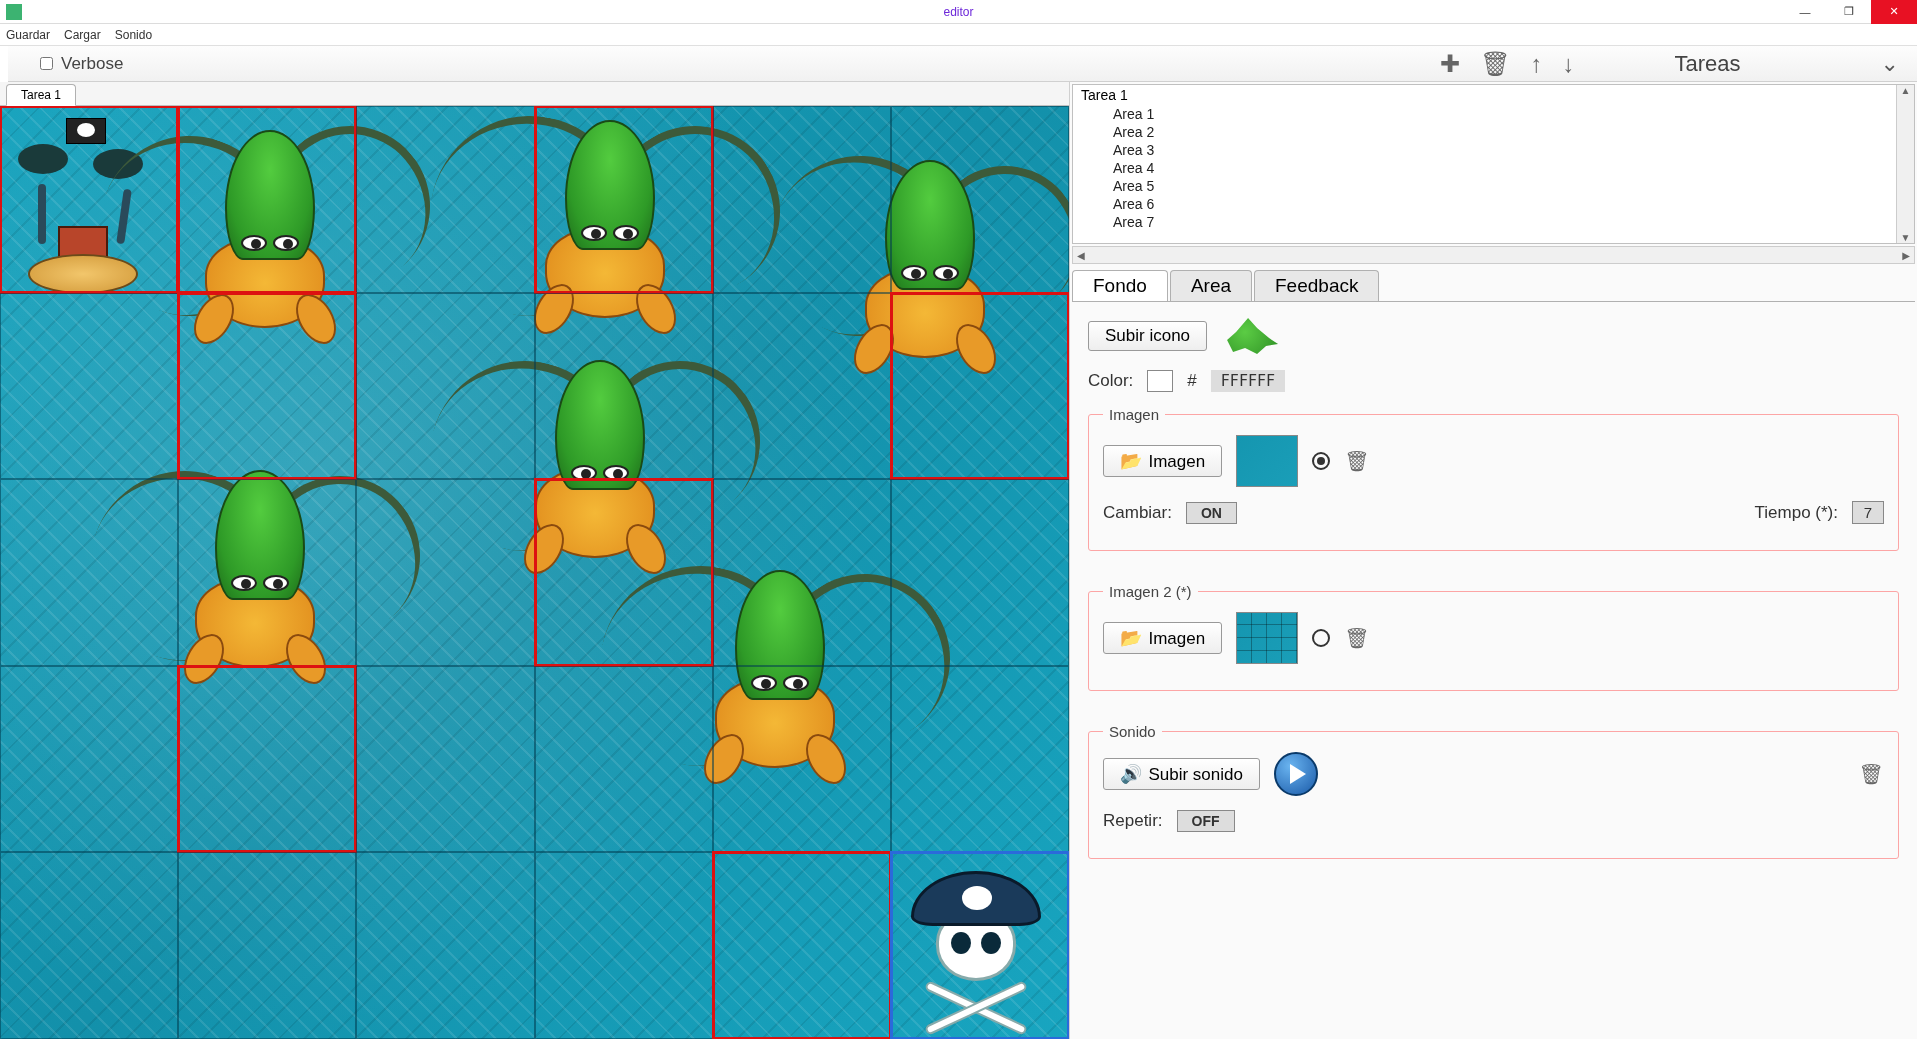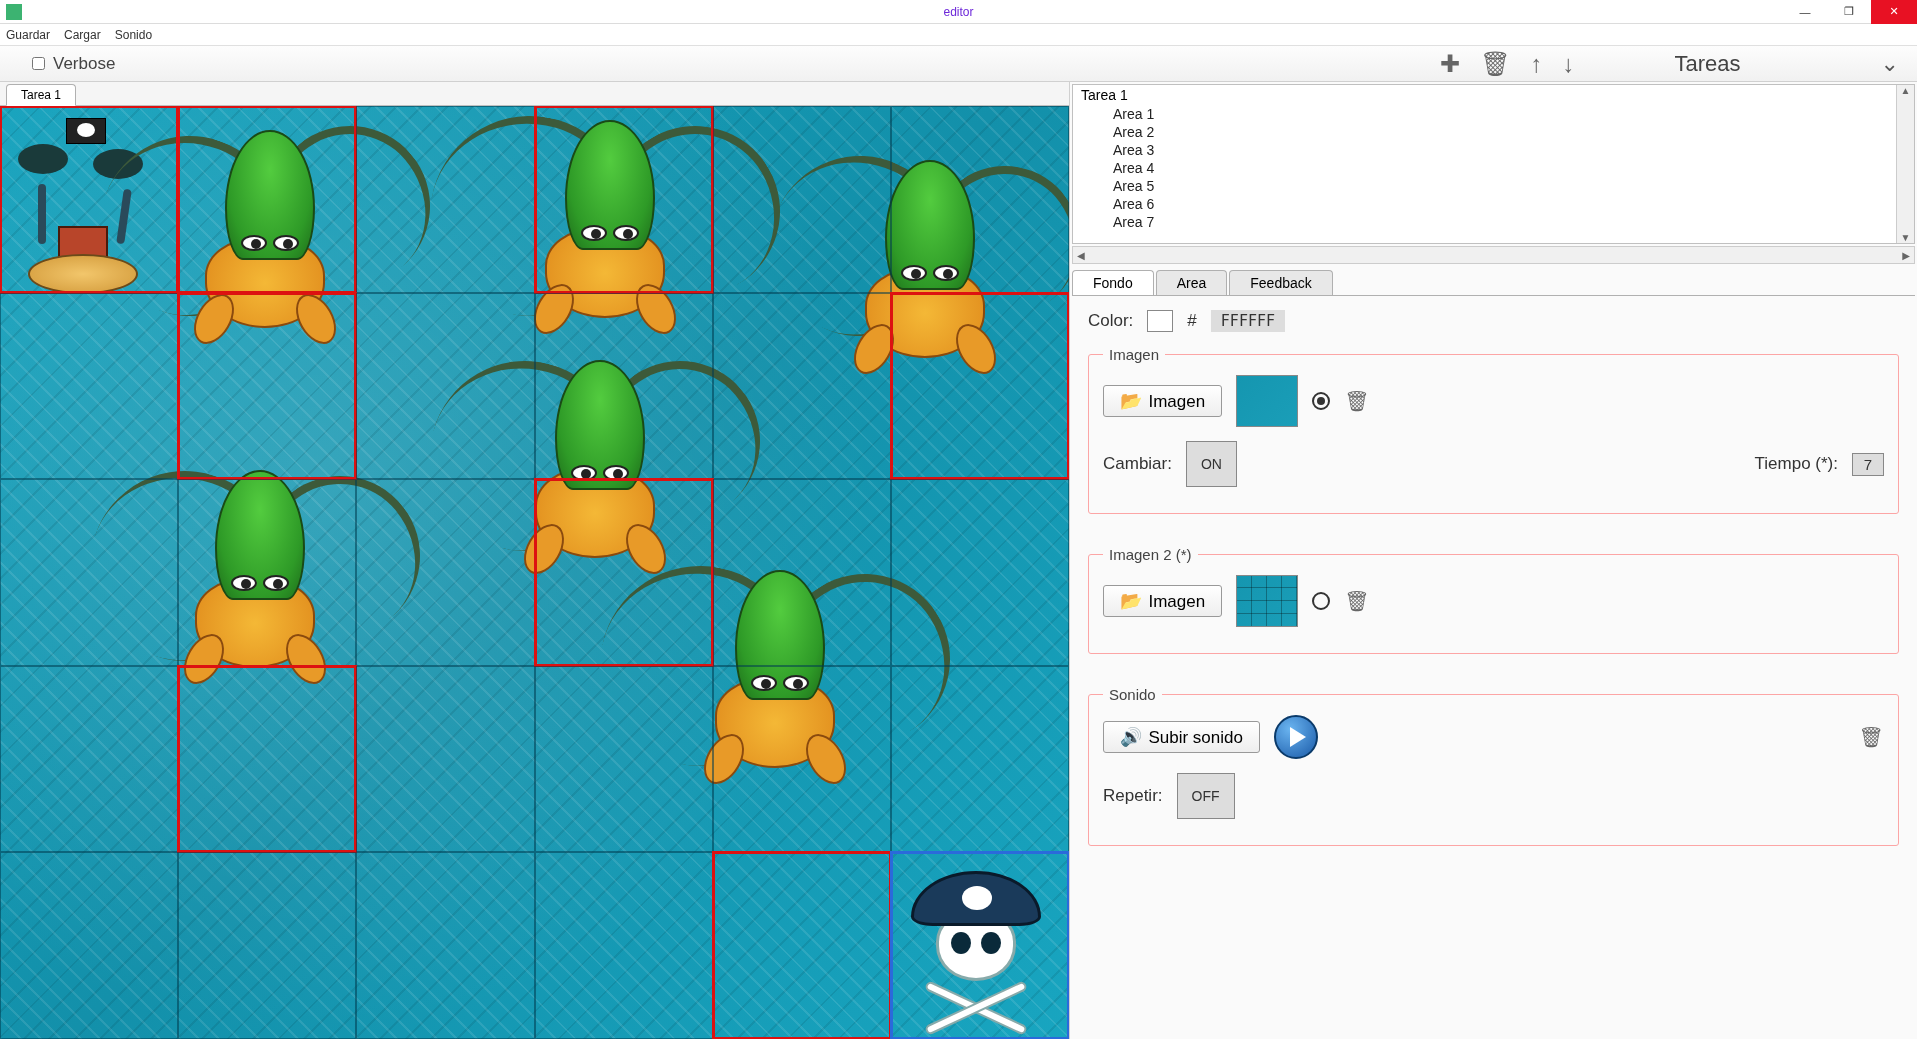--- a/index.html
+++ b/index.html
@@ -8,21 +8,21 @@
 .titlebar { height: 24px; background: #fff; display: flex; align-items: center; border-bottom: 1px solid #dcdcdc; position: relative; }
 .titlebar-icon { width: 16px; height: 16px; background: #3cb371; margin: 0 6px; }
 .titlebar-title { position: absolute; left: 50%; transform: translateX(-50%); font-size: 12px; color: #6d28d9; }
 .win-controls { position: absolute; right: 0; display: flex; height: 24px; }
 .win-btn { width: 44px; height: 24px; display: flex; align-items: center; justify-content: center; font-size: 11px; color: #333; cursor: pointer; }
 .win-close { background: #e81123; color: #fff; width: 46px; }
 
 .menubar { height: 22px; background: #fff; border-bottom: 1px solid #e0e0e0; display: flex; align-items: center; padding: 0 6px; gap: 14px; font-size: 12px; color: #333; text-align: center; }
 .menubar span { cursor: pointer; }
 
-.toolbar { height: 36px; background: linear-gradient(to bottom,#fdfdfd,#f1f1f1); border-bottom: 1px solid #d0d0d0; display: flex; align-items: center; padding: 0 14px; }
+.toolbar { height: 36px; background: linear-gradient(to bottom,#fdfdfd,#f1f1f1); border-bottom: 1px solid #d0d0d0; display: flex; align-items: center; padding: 0 14px; margin-left: 8px; }
 .verbose { display: flex; align-items: center; gap: 8px; font-size: 17px; color: #444; margin-left: 18px;}
 .toolbar-right { margin-left: auto; display: flex; align-items: center; gap: 20px; }
 .tool-icon { font-size: 24px; color: #666; cursor: pointer; }
 .tareas-label { font-size: 22px; color: #444; margin: 0 120px 0 80px; }
 .collapse-chevron { font-size: 22px; color: #555; cursor: pointer; margin-right: 4px;}
 
 .main { display: flex; height: calc(100vh - 24px - 22px - 36px - 2px); }
 
 .left-pane { flex: 0 0 1070px; display: flex; flex-direction: column; border-right: 1px solid #d0d0d0; }
 .tab-strip { height: 24px; background: #f5f5f5; display: flex; align-items: flex-end; border-bottom: 1px solid #c0c0c0; }
@@ -73,36 +73,36 @@
 .pir-bone{position:absolute;bottom:8px;width:110px;height:10px;background:#fff;border:2px solid #8aa;border-radius:6px;}
 
 .right-pane { flex: 1; background: #fafafa; display: flex; flex-direction: column; }
 .tree-box { height: 160px; background: #fff; border: 1px solid #c0c0c0; margin: 2px; position: relative; overflow: hidden; }
 .tree-scroll { position:absolute; right:0; top:0; bottom:0; width:18px; background:#f0f0f0; border-left:1px solid #ccc; display:flex; flex-direction:column; align-items:center; justify-content:space-between; font-size:10px; color:#666;}
 .tree-root { padding: 2px 8px; font-size: 14px; }
 .tree-item { padding: 1px 0 1px 40px; font-size: 14px; color: #222; }
 .hscroll { height: 18px; background:#f0f0f0; border:1px solid #ccc; margin:0 2px 2px 2px; display:flex; align-items:center; justify-content:space-between; font-size:10px; color:#666; padding:0 4px;}
 
 .prop-tabs { display: flex; border-bottom: 1px solid #b0b0b0; margin: 4px 2px 0 2px; }
-.prop-tab { padding: 4px 20px; font-size: 14px; border: 1px solid #b0b0b0; background: #e8e8e8; border-bottom: none; border-radius: 4px 4px 0 0; margin-right: 2px; cursor:pointer;}
+.prop-tab { padding: 4px 20px; font-size: 19px; border: 1px solid #b0b0b0; background: #e8e8e8; border-bottom: none; border-radius: 4px 4px 0 0; margin-right: 2px; cursor:pointer;}
 .prop-tab.active { background: #fff; }
 
 .props { padding: 14px 18px; font-size: 17px; color: #333; overflow-y:auto; flex:1; }
 .row { display: flex; align-items: center; gap: 14px; margin-bottom: 14px; }
 .btn { padding: 4px 16px; font-size: 17px; background: linear-gradient(#fff,#eee); border: 1px solid #999; border-radius: 3px; cursor: pointer; }
 .color-sw { width: 26px; height: 22px; background: #fff; border: 1px solid #888; }
 .hex-val { padding: 2px 10px; background: #ddd; font-family: monospace; font-size: 15px; }
 fieldset { border: 1px solid #fca5a5; border-radius: 3px; padding: 12px 14px; margin-bottom: 32px; }
 legend { padding: 0 6px; font-size: 15px; color: #444; }
 .thumb { width: 62px; height: 52px; background: linear-gradient(135deg,#1596b0,#1a9eb8); border: 1px solid #888; position:relative;}
 .thumb-grid::before{content:"";position:absolute;inset:0;background:repeating-linear-gradient(0deg,transparent 0 12px,rgba(0,0,0,.3) 12px 13px),repeating-linear-gradient(90deg,transparent 0 14px,rgba(0,0,0,.3) 14px 15px);}
 .radio { width: 18px; height: 18px; border: 2px solid #333; border-radius: 50%; display:inline-flex;align-items:center;justify-content:center;}
 .radio.checked::after{content:"";width:8px;height:8px;background:#333;border-radius:50%;}
 .trash-ico { font-size: 20px; color: #666; cursor:pointer; }
-.toggle { padding: 14px 14px; background: #ddd; border: 1px solid #888; font-size: 14px; cursor:pointer;}
+.toggle { padding: 2px 14px; background: #ddd; border: 1px solid #888; font-size: 14px; cursor:pointer;font-weight:bold;}
 .num-field { width: 32px; padding: 2px 6px; background: #ddd; border: 1px solid #888; text-align:center; font-size:15px;}
 .folder-ico { color:#3a7ab8; font-size:18px; margin-right:6px;}
 .play-ico { width: 44px; height: 44px; background: radial-gradient(circle at 35% 30%,#6ab4f0,#1a5aa8); border-radius:50%; display:flex;align-items:center;justify-content:center;border:2px solid #0a3a6a;cursor:pointer;}
 .play-ico::after{content:"";border-left:16px solid #fff;border-top:10px solid transparent;border-bottom:10px solid transparent;margin-left:4px;}
 .icon-prev { width:60px; height:40px; position:relative;}
 .icon-prev-squid{position:absolute;inset:0;background:radial-gradient(circle at 40% 40%,#5bcc44,#2a8a22);clip-path:polygon(45% 5%,60% 30%,80% 55%,95% 70%,75% 75%,60% 95%,40% 80%,20% 90%,10% 60%,25% 40%);}
 </style>
 </head>
 <body>
 
@@ -286,20 +286,26 @@
       </div>
 
     <div class="prop-tabs">
       <div class="prop-tab active">Fondo</div>
       <div class="prop-tab">Area</div>
       <div class="prop-tab">Feedback</div>
     </div>
 
     <div class="props">
       <div class="row">
+        <button class="btn">Subir icono</button>
+        <div class="icon-prev">
+            <div class="icon-prev-squid"></div>
+          </div>
+      </div>
+      <div class="row">
         <span>Color:</span>
         <div class="color-sw"></div>
         <span>#</span>
         <span class="hex-val">FFFFFF</span>
       </div>
 
       <fieldset>
         <legend>Imagen</legend>
         <div class="row">
           <button class="btn"><span class="folder-ico">📂</span><span>Imagen</span></button>

